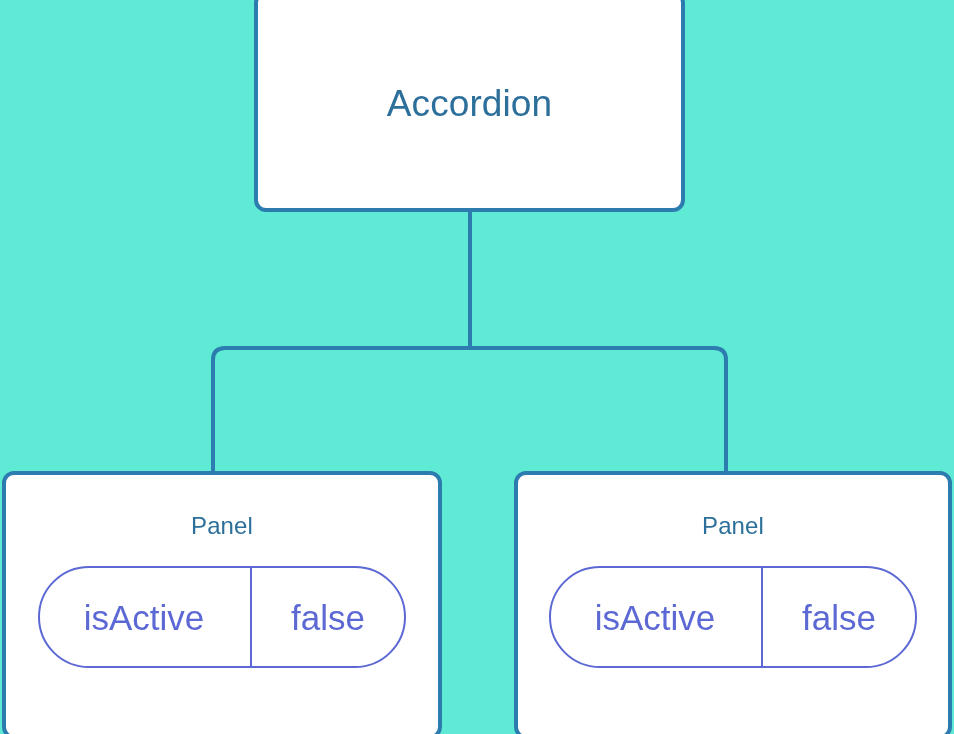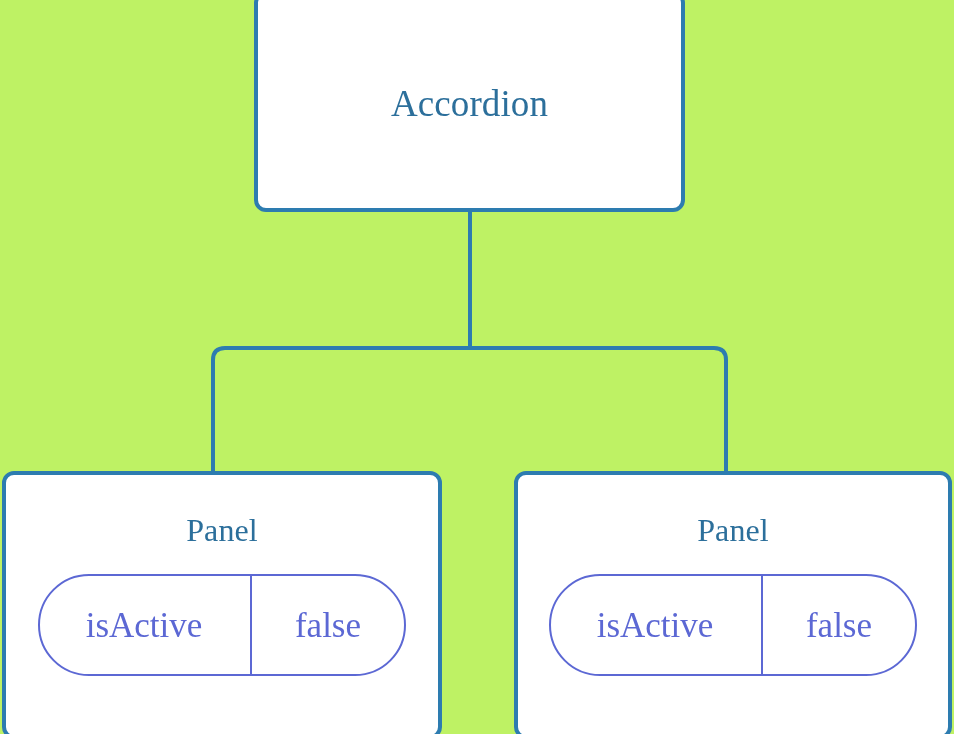--- a/index.html
+++ b/index.html
@@ -10,23 +10,22 @@
   body {
     width: 954px;
     height: 734px;
     overflow: hidden;
     font-family: "Liberation Sans", sans-serif;
   }
   #stage {
     position: relative;
     width: 954px;
     height: 734px;
-    background: #bef264;
+    background: #5eead4;
     overflow: hidden;
-    font-family: Liberation Serif, serif;
   }
   #edges {
     position: absolute;
     left: 0;
     top: 0;
     width: 954px;
     height: 734px;
     pointer-events: none;
   }
 
@@ -63,21 +62,21 @@
     height: 268px;
     display: flex;
     flex-direction: column;
     align-items: center;
     padding-top: 39px;
   }
   #node-panel-0 { left: 2px;   width: 440px; }
   #node-panel-1 { left: 514px; width: 438px; }
 
   .panel-node .node-title {
-    font-size: 32px;
+    font-size: 24px;
     color: #2c6f9b;
     line-height: 1;
     letter-spacing: .1px;
   }
 
   
   .state-pill {
     margin-top: 28px;
     height: 102px;
     display: flex;

